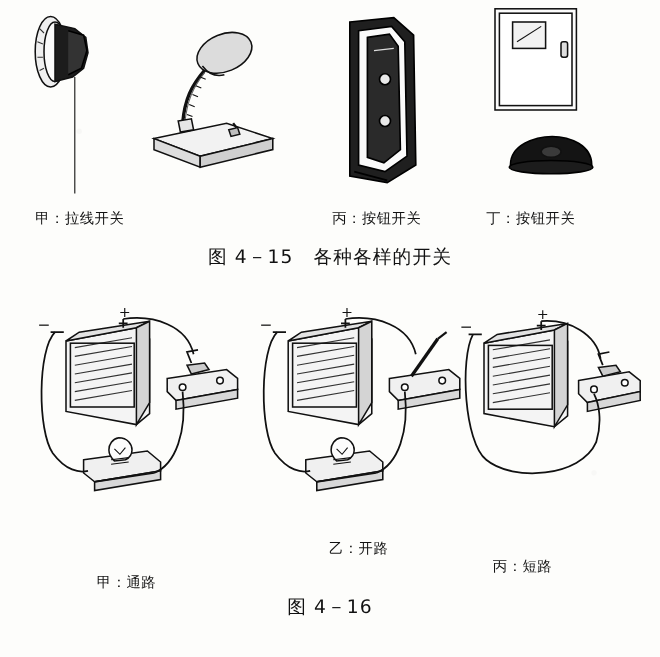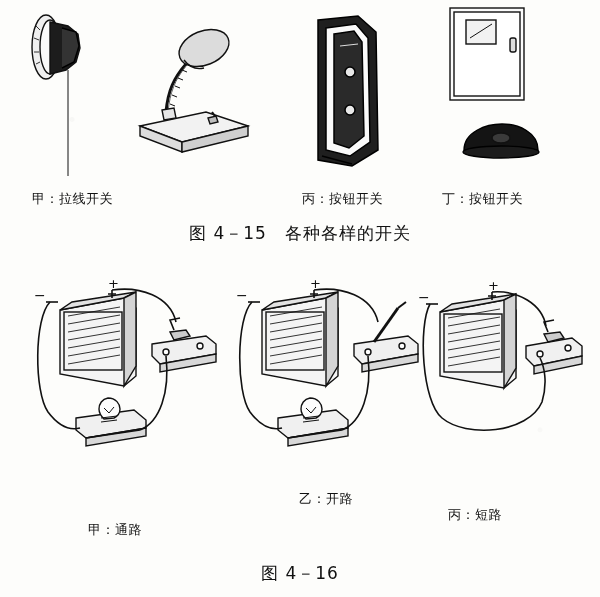--- a/index.html
+++ b/index.html
@@ -232,14 +232,14 @@
       </g>
       <text x="70" y="8" font-family="DejaVu Sans, sans-serif" font-size="13" fill="#111">+</text>
       <text x="0" y="20" font-family="DejaVu Sans, sans-serif" font-size="14" fill="#111">−</text>
     </svg>
 
     <div class="caption" style="left:88px;top:218px;margin-top:31px;">甲：通路</div>
     <div class="caption" style="left:299px;top:218px;">乙：开路</div>
     <div class="caption" style="left:448px;top:234px;">丙：短路</div>
   </div>
 
-  <div class="fig-title" style="top:540px;margin-top:22px;">图 4－16</div>
+  <div class="fig-title" style="top:540px;">图 4－16</div>
 </div>
 
 </body></html>

